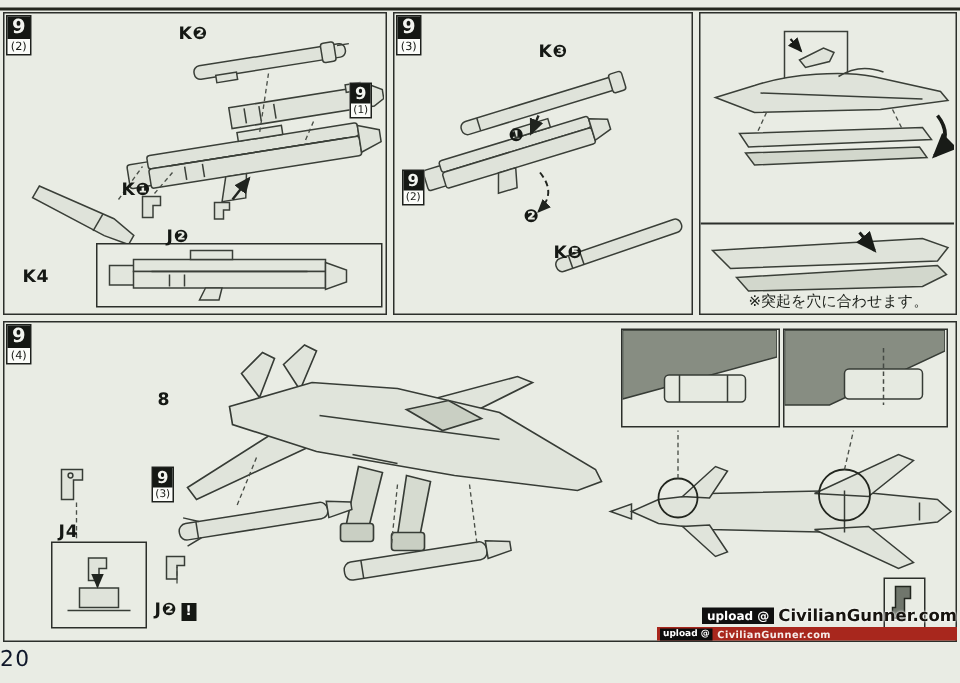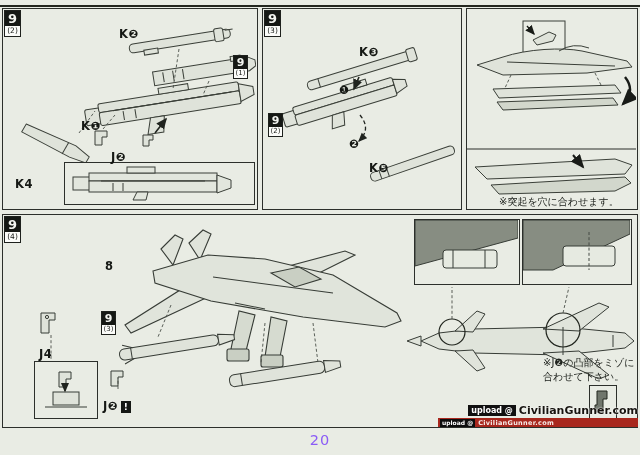--- a/index.html
+++ b/index.html
@@ -14,21 +14,21 @@
   .sb-sub{font-size:7.5px;line-height:10px;color:#151814}
   .step-badge.ref{width:15px}
   .step-badge.ref .sb-num{font-size:11px;line-height:13px}
   .step-badge.ref .sb-sub{font-size:7px;line-height:9px}
   .plabel{position:absolute;font-size:11.5px;font-weight:bold;color:#151814;letter-spacing:.5px;z-index:4;white-space:nowrap}
   .seq{position:absolute;font-size:12px;font-weight:bold;color:#151814;z-index:4}
   .inset{position:absolute;border:1.2px solid #2c2f2b;background:#e9ece4;z-index:3}
   .inset svg{position:absolute;left:0;top:0}
   .note{position:absolute;font-size:10px;color:#20241f;line-height:1.4;z-index:4;white-space:nowrap}
   .caution{display:inline-block;background:#151814;color:#fff;font-weight:bold;font-size:9px;width:10px;height:12px;line-height:12px;text-align:center;margin-left:3px}
-  .pagenum{position:absolute;top:432px;left:0;right:0;text-align:center;font-size:14.5px;color:#8b5cf6;letter-spacing:1px}
+  .pagenum{position:absolute;top:432px;left:0;right:0;font-size:14.5px;color:#0f172a;letter-spacing:1px}
   .wm{position:absolute;top:404px;right:2px;width:200px;z-index:6}
   .wm-l1{display:flex;align-items:center;justify-content:flex-end;gap:3px;height:13px}
   .wm-chip{background:#101010;color:#fff;font-size:8px;font-weight:bold;padding:1px 3px;line-height:9px}
   .wm-site{font-size:11px;font-weight:bold;color:#17140f;text-shadow:0 0 2px #ffffff,0 0 1px #ffffff}
   .wm-l2{margin-top:1px;background:#a8271d;height:9px;display:flex;align-items:center;gap:3px;padding:0 2px}
   .wm-chip2{background:#0d0d0d;color:#fff;font-size:6px;padding:0 2px;line-height:8px;font-weight:bold}
   .wm-site2{color:#f7ece9;font-size:6.5px;font-weight:bold;letter-spacing:.3px}
 </style>
 </head>
 <body>
@@ -85,21 +85,21 @@
     </svg>
 
     <div class="step-badge" style="left:1px;top:1px">
       <div class="sb-num">9</div>
       <div class="sb-sub">(2)</div>
     </div>
     <div class="step-badge ref" style="left:230px;top:46px">
       <div class="sb-num">9</div>
       <div class="sb-sub">(1)</div>
     </div>
-    <span class="plabel" style="left:116px;top:18px">K❷</span>
+    <span class="plabel" style="left:116px;top:6px">K❷</span>
     <span class="plabel" style="left:78px;top:110px">K❶</span>
     <span class="plabel" style="left:108px;top:141px">J❷</span>
     <span class="plabel" style="left:12px;top:168px">K4</span>
 
     <div class="inset" style="left:61px;top:153px;width:191px;height:43px">
       <svg width="188" height="40" viewBox="0 0 188 40">
         <g fill="#e2e6dd" stroke="#3a3f38" stroke-width="1">
           <rect x="8" y="14" width="18" height="13"></rect>
           <rect x="24" y="10" width="128" height="8"></rect>
           <rect x="24" y="18" width="128" height="11"></rect>
@@ -146,21 +146,21 @@
     </svg>
 
     <div class="step-badge" style="left:1px;top:1px">
       <div class="sb-num">9</div>
       <div class="sb-sub">(3)</div>
     </div>
     <div class="step-badge ref" style="left:5px;top:104px">
       <div class="sb-num">9</div>
       <div class="sb-sub">(2)</div>
     </div>
-    <span class="plabel" style="left:96px;top:36px">K❸</span>
+    <span class="plabel" style="left:96px;top:18px">K❸</span>
     <span class="plabel" style="left:106px;top:152px">K❺</span>
     <span class="seq" style="left:76px;top:74px">❶</span>
     <span class="seq" style="left:86px;top:128px">❷</span>
   </section>
 
   <section class="panel" style="left:466px;top:8px;width:172px;height:202px">
     <svg width="169" height="199" viewBox="0 0 169 199">
       <defs>
           <marker id="ahC" markerWidth="8" markerHeight="8" refX="6" refY="3" orient="auto">
             <path d="M0,0 L7,3 L0,6 z" fill="#181b17"></path>
@@ -291,24 +291,20 @@
       </svg>
     </div>
     <div class="inset" style="left:519px;top:4px;width:110px;height:66px">
       <svg width="107" height="63" viewBox="0 0 107 63">
         <path d="M0,0 H107 V14 L30,50 L0,50 z" fill="#878d82" stroke="#373c36"></path>
         <rect x="40" y="26" width="52" height="20" rx="3" fill="#e6eae1" stroke="#373c36"></rect>
         <line x1="66" y1="12" x2="66" y2="50" stroke="#454a44" stroke-dasharray="3 2.2"></line>
       </svg>
     </div>
 
-    <span class="note" style="left:540px;top:141px">
-      <span style="display:block">※J❷の凸部をミゾに</span>
-      <span style="display:block">合わせて下さい。</span>
-    </span>
 
     <div class="inset" style="left:586px;top:170px;width:28px;height:34px">
       <svg width="25" height="31" viewBox="0 0 25 31">
         <path d="M7,5 h10 v8 h-4 v13 h-8 v-7 h2 z" fill="#70766c" stroke="#22261f"></path>
       </svg>
     </div>
   </section>
 
   <div class="pagenum">20</div>
 

